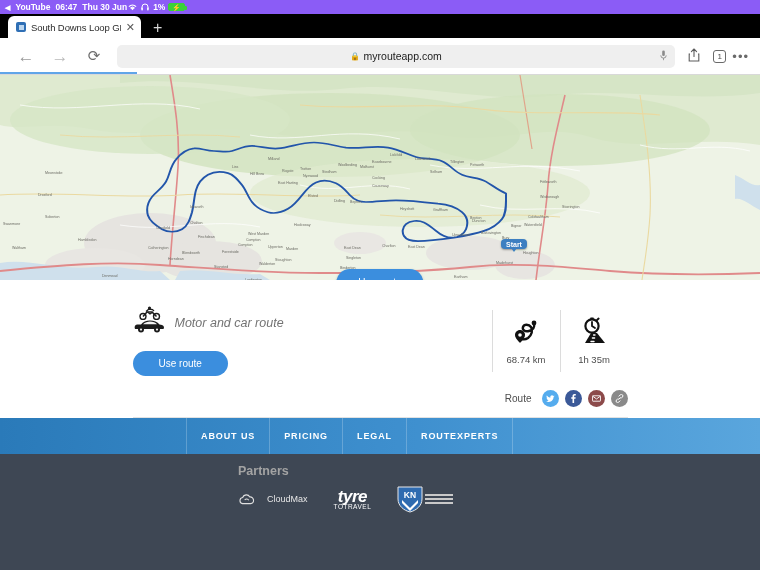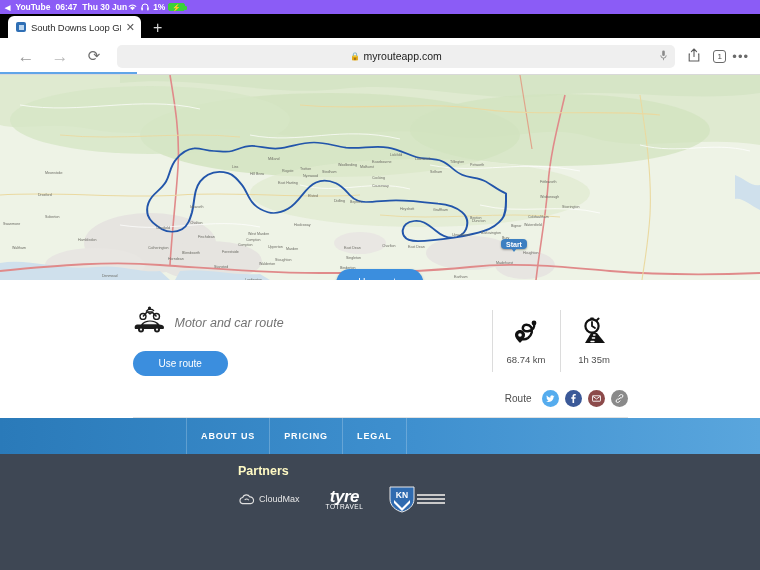--- a/index.html
+++ b/index.html
@@ -167,28 +167,28 @@
     cursor: pointer; white-space: nowrap;
   }
   .fnav-item:last-child { border-right: 1px solid rgba(255,255,255,.22); }
 
   
   .footer {
     background: #3e4754; height: 124px; position: relative; color: #fff;
     padding-top: 10px;
   }
   .footer-h {
-    color: #fef9c3; font-size: 12.5px; font-weight: bold;
+    color: #a3a3a3; font-size: 12.5px; font-weight: bold;
     margin-left: 238px;
   }
   .partners-row {
     display: flex; align-items: center; gap: 26px;
     margin-left: 238px; margin-top: 7px; height: 28px;
   }
-  .cloudmax { display: flex; align-items: center; gap: 4px; color: #e6e6e6; font-size: 9px; }
+  .cloudmax { display: flex; align-items: center; gap: 12px; color: #e6e6e6; font-size: 9px; }
   .tyre { line-height: 1; text-align: center; }
   .tyre-top { font-size: 17px; color: #fff; font-style: italic; font-weight: bold; letter-spacing: -0.5px; }
   .tyre-bot { font-size: 6.5px; color: #fff; letter-spacing: 0.5px; margin-top: -1px; }
   .kn-logo { display: flex; align-items: center; gap: 2px; }
   .kn-lines { display: flex; flex-direction: column; gap: 1.5px; }
   .kn-lines i { display: block; width: 28px; height: 2.5px; background: #c9c9c9; }
 </style>
 </head>
 <body>
 
@@ -510,20 +510,21 @@
             <path d="M4 6 L6 4 M3.2 5.2 L1.8 6.6 a1.7 1.7 0 1 0 2.4 2.4 L5.6 7.6 M6.8 4.8 L8.2 3.4 a1.7 1.7 0 1 0 -2.4 -2.4 L4.4 2.4" stroke="#fff" stroke-width="1.1" fill="none" stroke-linecap="round"></path>
           </svg>
       </span>
     </div>
   </div>
 
   <div class="footernav">
     <div class="fnav-item">ABOUT US</div>
     <div class="fnav-item">PRICING</div>
     <div class="fnav-item">LEGAL</div>
+    <div class="fnav-item">ROUTEXPERTS</div>
   </div>
 
   <div class="footer">
     <div class="footer-h">Partners</div>
     <div class="partners-row">
       <span class="cloudmax">
         <svg width="17" height="11" viewBox="0 0 18 12">
           <path d="M4.6 10.5 A3.4 3.4 0 0 1 4.8 3.8 A4.3 4.3 0 0 1 12.6 3.2 A3.3 3.3 0 0 1 13.4 10.5 Z" fill="none" stroke="#e0e0e0" stroke-width="1.2"></path>
           <path d="M7 6.4 C8.4 5 10.6 5.2 11.4 6.8" stroke="#e0e0e0" stroke-width="1.1" fill="none"></path>
         </svg>

